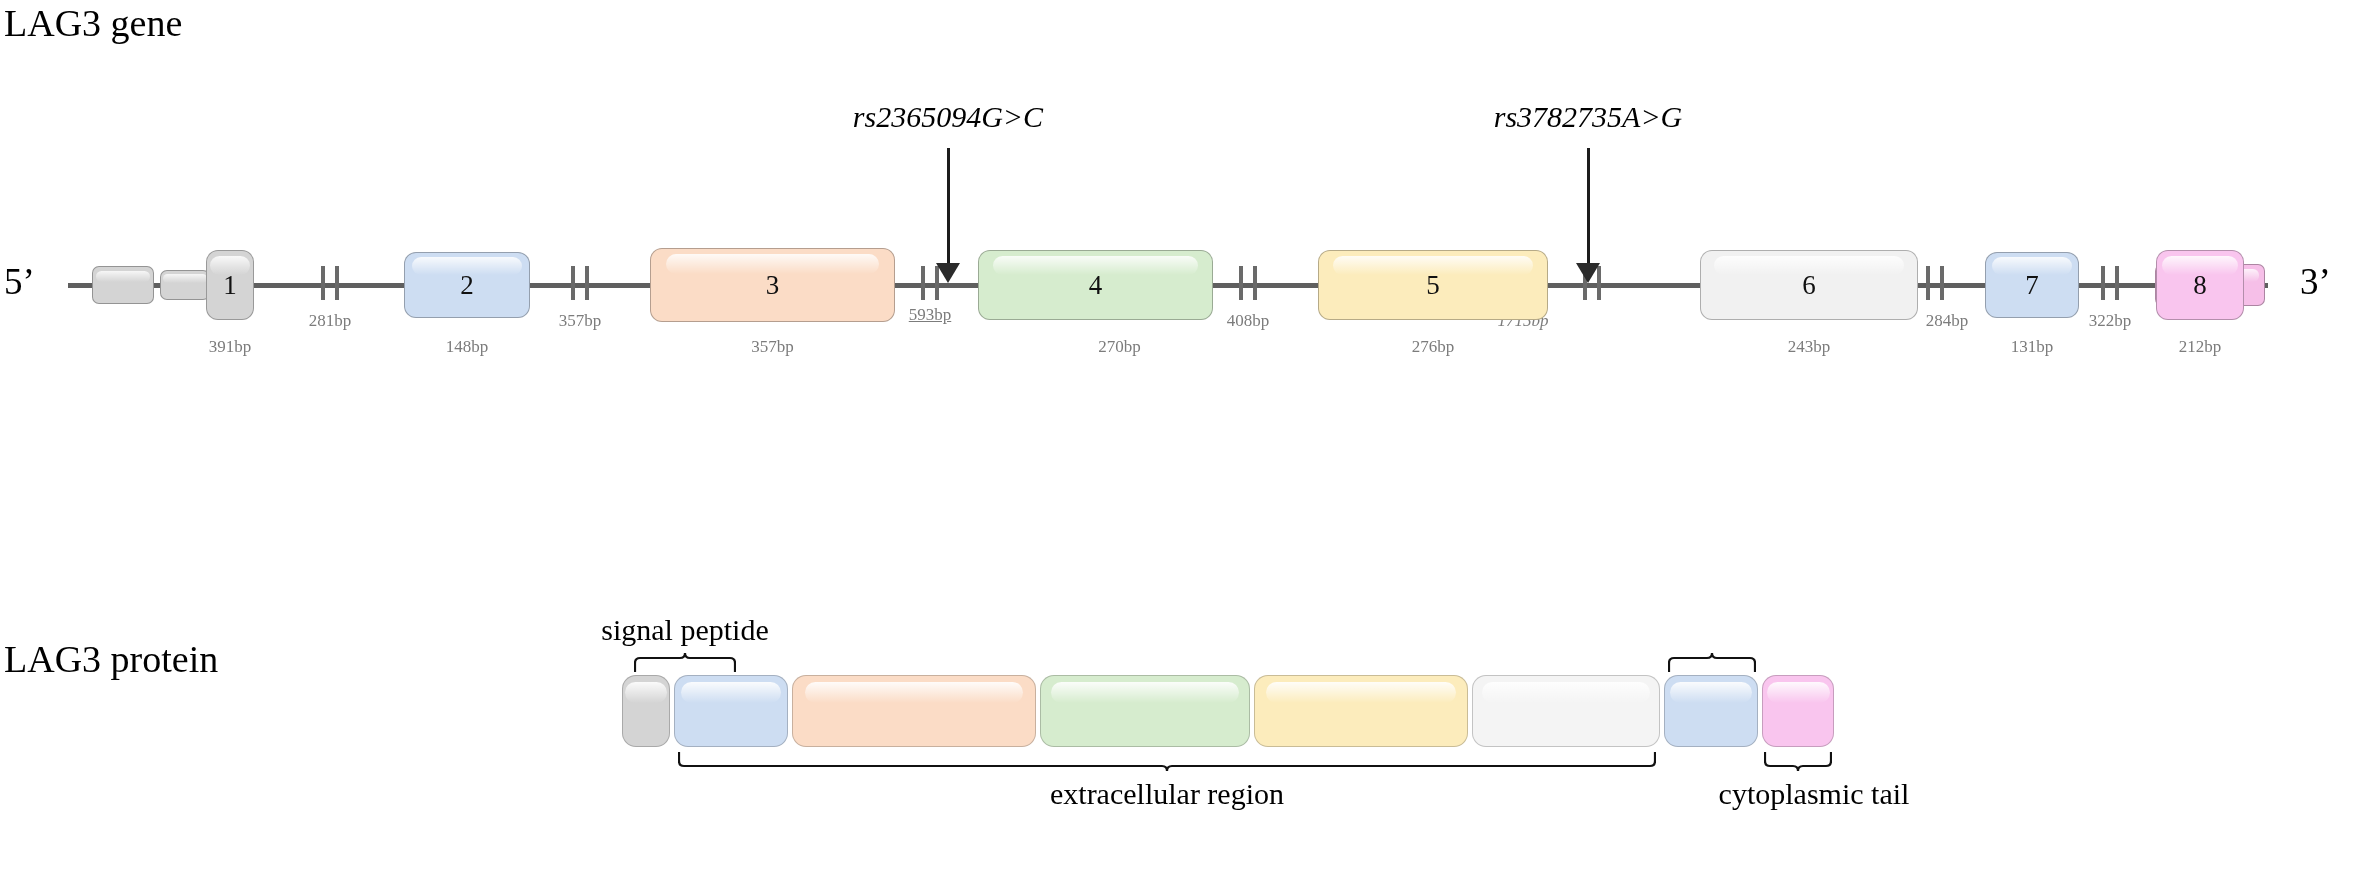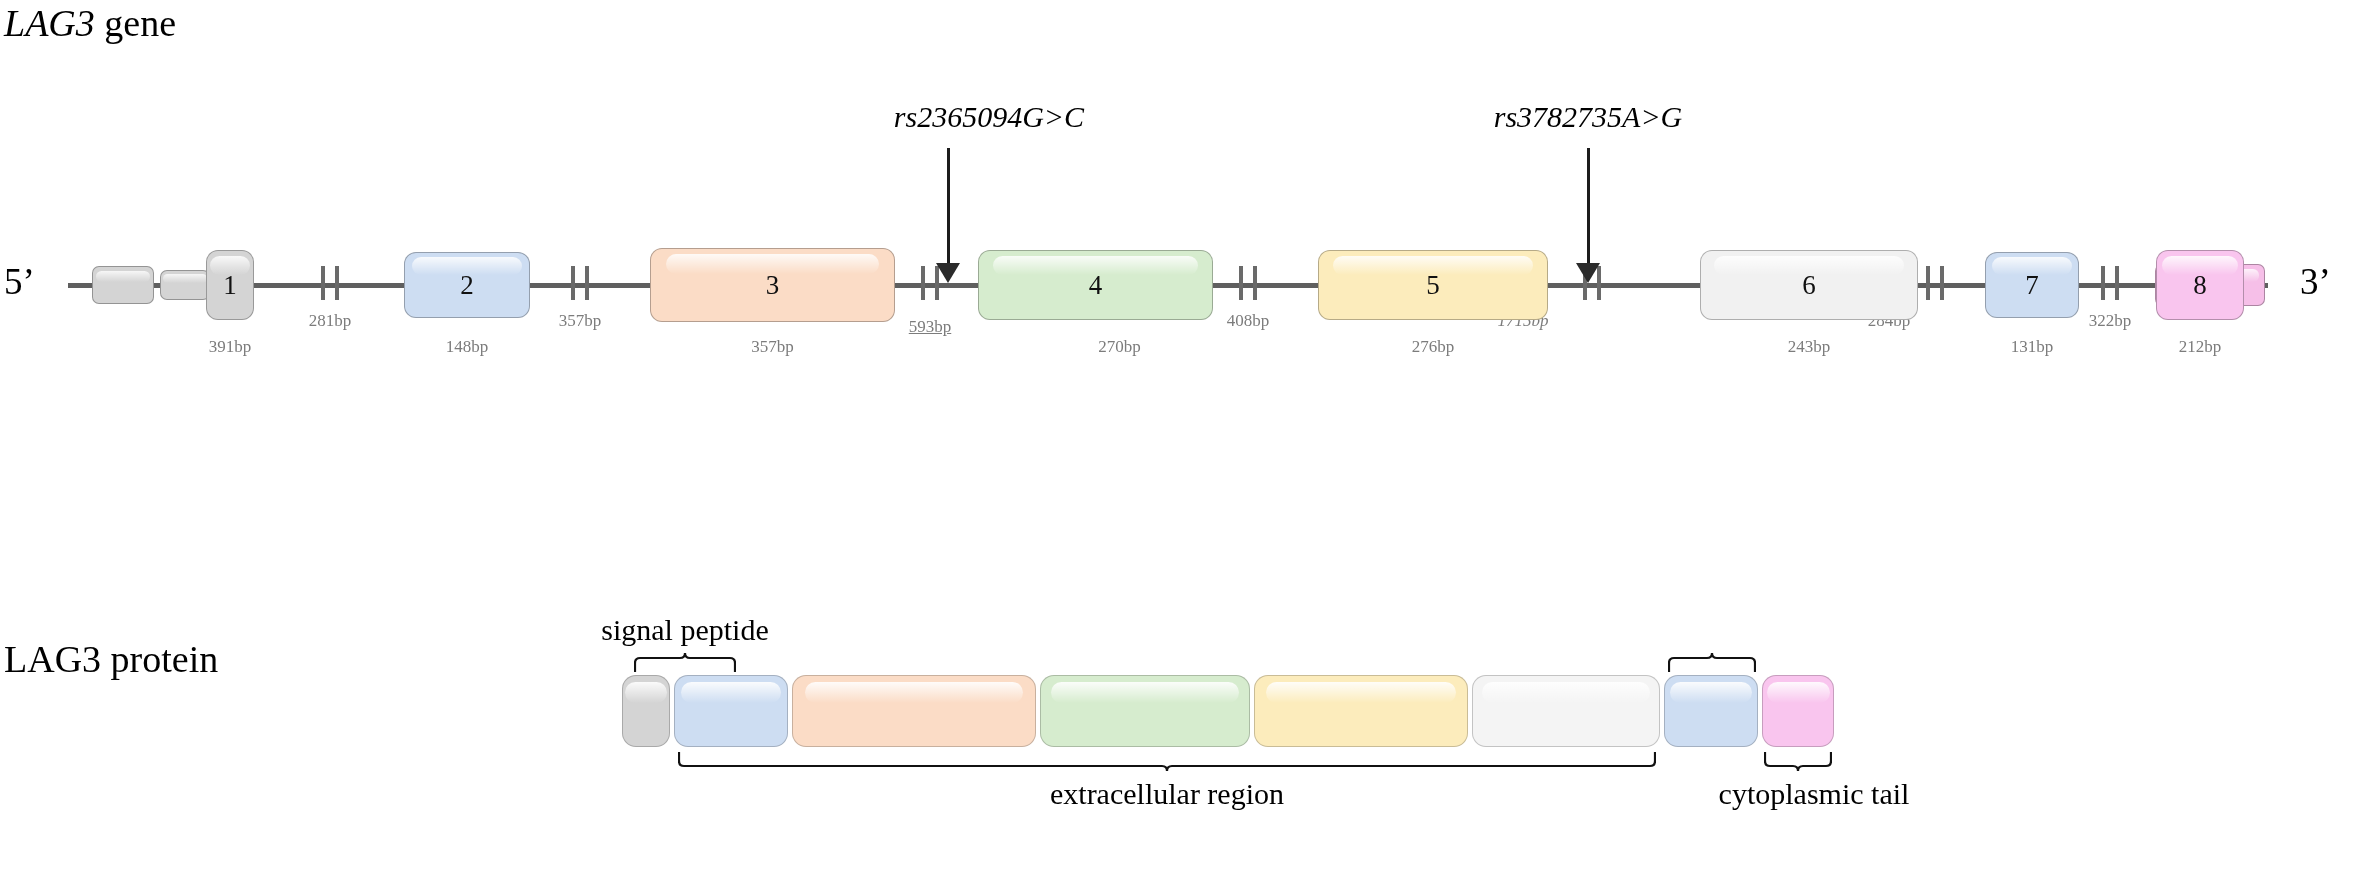--- a/index.html
+++ b/index.html
@@ -3,21 +3,21 @@
 <meta charset="utf-8">
 <style>
   html,body{margin:0;padding:0;background:#ffffff;}
   body{width:2362px;height:888px;position:relative;overflow:hidden;
        font-family:"Liberation Serif","DejaVu Serif",serif;color:#000;}
 
   .abs{position:absolute;}
 
   
   .section-title{font-size:38px;line-height:1;white-space:nowrap;}
-  .gene-italic{font-style:italic;}
+  .gene-italic{}
 
   
   .backbone{position:absolute;height:5px;background:#5f5f5f;}
 
   
   .tick{position:absolute;width:4px;height:34px;background:#6a6a6a;}
 
   
   .exon{position:absolute;border-radius:12px;box-sizing:border-box;
         border:1.6px solid rgba(0,0,0,.28);
@@ -73,30 +73,30 @@
     <div class="utr" style="left:160px;top:270px;width:50px;height:30px;background:#d4d4d4;"></div>
     <div class="utr" style="left:2155px;top:264px;width:110px;height:42px;background:#f6bfe8;"></div>
     <div class="tick" style="left:321px;top:266px;"></div>
     <div class="tick" style="left:335px;top:266px;"></div>
     <div class="bp" style="left:330px;top:311px;">281bp</div>
     <div class="tick" style="left:571px;top:266px;"></div>
     <div class="tick" style="left:585px;top:266px;"></div>
     <div class="bp" style="left:580px;top:311px;">357bp</div>
     <div class="tick" style="left:921px;top:266px;"></div>
     <div class="tick" style="left:935px;top:266px;"></div>
-    <div class="bp" style="left:930px;top:317px;text-decoration:underline;">593bp</div>
+    <div class="bp" style="left:930px;top:305px;text-decoration:underline;">593bp</div>
     <div class="tick" style="left:1239px;top:266px;"></div>
     <div class="tick" style="left:1253px;top:266px;"></div>
     <div class="bp" style="left:1248px;top:311px;">408bp</div>
     <div class="tick" style="left:1583px;top:266px;"></div>
     <div class="tick" style="left:1597px;top:266px;"></div>
     <div class="bp" style="left:1523px;top:311px;font-style:italic;">1715bp</div>
     <div class="tick" style="left:1926px;top:266px;"></div>
     <div class="tick" style="left:1940px;top:266px;"></div>
-    <div class="bp" style="left:1889px;top:311px;">284bp</div>
+    <div class="bp" style="left:1947px;top:311px;">284bp</div>
     <div class="tick" style="left:2101px;top:266px;"></div>
     <div class="tick" style="left:2115px;top:266px;"></div>
     <div class="bp" style="left:2110px;top:311px;">322bp</div>
     <div class="exon" style="left:206px;top:250px;width:48px;height:70px;background:#d4d4d4;">
       <span>1</span>
     </div>
     <div class="bp" style="left:230px;top:337px;">391bp</div>
     <div class="exon" style="left:404px;top:252px;width:126px;height:66px;background:#cdddf2;">
       <span>2</span>
     </div>
@@ -119,21 +119,21 @@
     <div class="bp" style="left:1809px;top:337px;">243bp</div>
     <div class="exon" style="left:1985px;top:252px;width:94px;height:66px;background:#cdddf2;">
       <span>7</span>
     </div>
     <div class="bp" style="left:2032px;top:337px;">131bp</div>
     <div class="exon" style="left:2156px;top:250px;width:88px;height:70px;background:#f9c5ee;">
       <span>8</span>
     </div>
     <div class="bp" style="left:2200px;top:337px;">212bp</div>
     <div class="bp" style="left:124px;top:337px;"></div>
-    <div class="snp-label" style="left:948px;top:100px;margin-left:41px;">rs2365094G&gt;C</div>
+    <div class="snp-label" style="left:948px;top:100px;">rs2365094G&gt;C</div>
     <div class="snp-line" style="left:947px;top:148px;height:117px;"></div>
     <div class="snp-head" style="left:948px;top:263px;"></div>
     <div class="snp-label" style="left:1588px;top:100px;">rs3782735A&gt;G</div>
     <div class="snp-line" style="left:1587px;top:148px;height:117px;"></div>
     <div class="snp-head" style="left:1588px;top:263px;"></div>
   </div>
 
 <div class="abs section-title" style="left:4px;top:640px;">LAG3 protein</div>
 
 <div id="protein-diagram" class="abs" style="left:0;top:600px;width:2362px;height:288px;padding-left:44px;">

